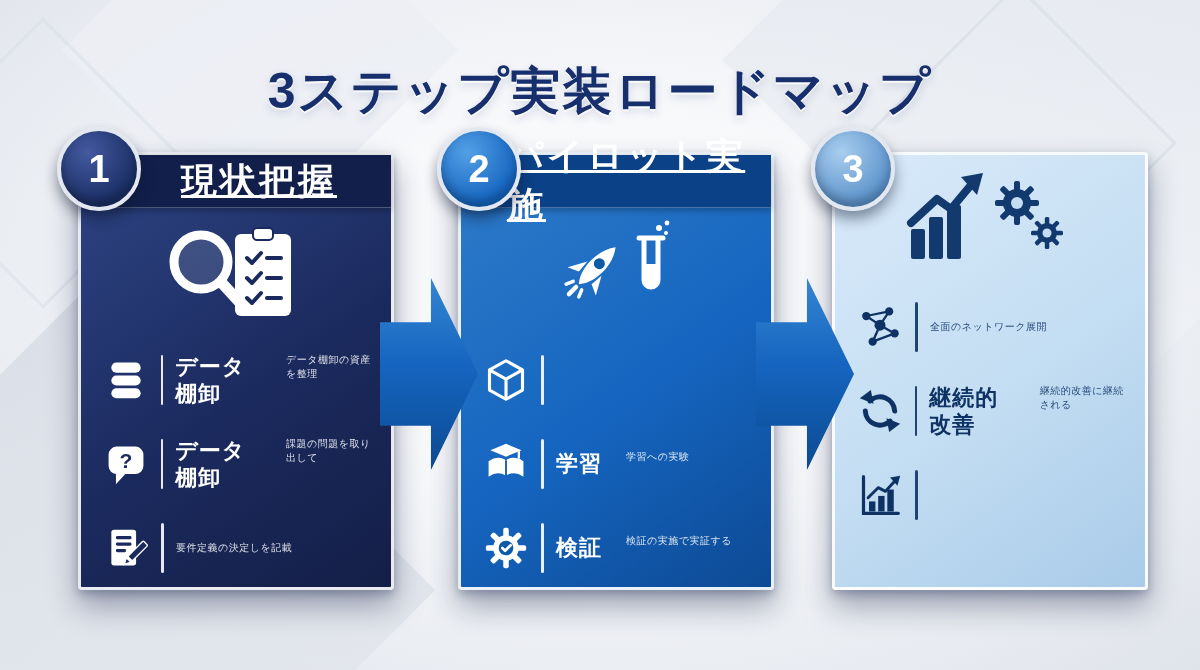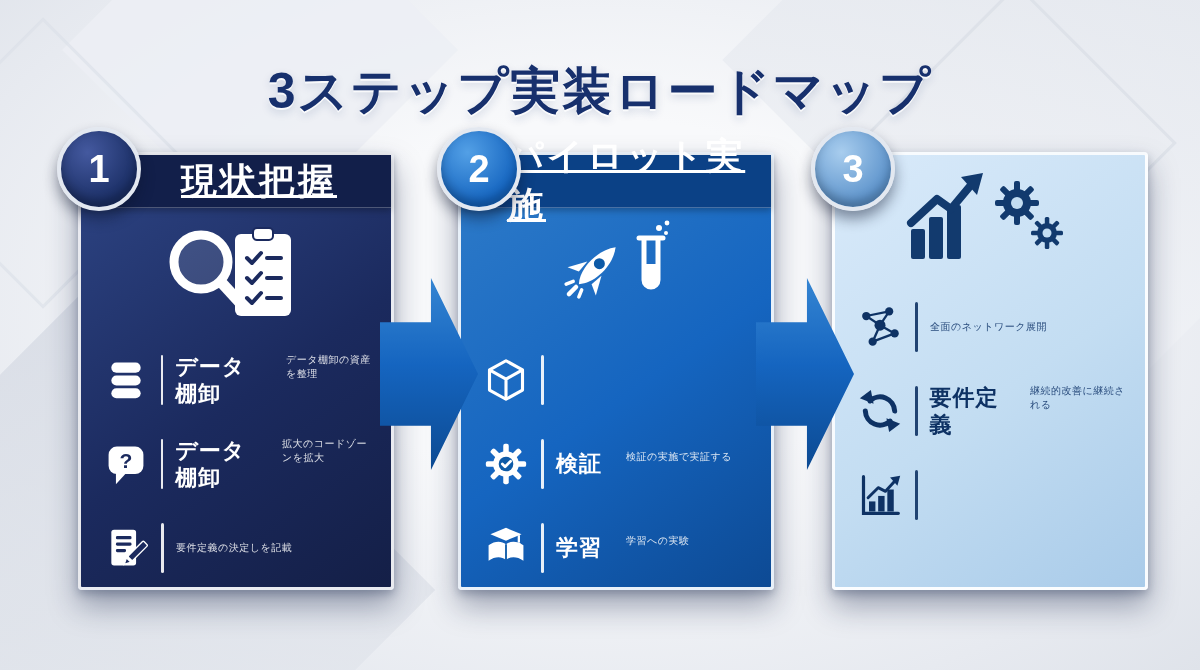--- a/index.html
+++ b/index.html
@@ -120,21 +120,21 @@
         <span class="it-icon">
           <svg width="44" height="44" viewBox="0 0 48 48">
             <rect x="5" y="5" width="38" height="30" rx="9" fill="currentColor"></rect>
             <polygon points="13,32 26,32 13,46" fill="currentColor"></polygon>
             <text x="24" y="28" text-anchor="middle" font-size="23" font-weight="bold" fill="#1b2a5e">?</text>
           </svg>
         </span>
         <span class="divider"></span>
         <div class="txt">
           <div class="it-title">データ棚卸</div>
-          <div class="it-desc">拡大のコードゾーンを拡大</div>
+          <div class="it-desc">課題の問題を取り出して</div>
         </div>
       </div>
       <div class="item">
         <span class="it-icon">
           <svg width="44" height="44" viewBox="0 0 48 48">
             <rect x="8" y="4" width="27" height="39" rx="3" fill="currentColor"></rect>
             <rect x="13" y="11" width="17" height="3.5" rx="1.5" fill="#1b2a5e"></rect>
             <rect x="13" y="18" width="17" height="3.5" rx="1.5" fill="#1b2a5e"></rect>
             <rect x="13" y="25" width="11" height="3.5" rx="1.5" fill="#1b2a5e"></rect>
             <g transform="rotate(45 34 30)">
@@ -187,51 +187,51 @@
           <svg width="44" height="44" viewBox="0 0 48 48" fill="none" stroke="currentColor" stroke-width="3.4" stroke-linejoin="round">
             <polygon points="24,3 42,13 42,35 24,45 6,35 6,13"></polygon>
             <path d="M6 13 L24 23 L42 13 M24 23 V45"></path>
           </svg>
         </span>
         <span class="divider"></span>
       </div>
       <div class="item">
         <span class="it-icon">
           <svg width="44" height="44" viewBox="0 0 48 48">
+            <polygon points="24,2 41,9 24,16 7,9" fill="currentColor"></polygon>
+            <line x1="38" y1="10" x2="38" y2="18" stroke="currentColor" stroke-width="2.5"></line>
+            <circle cx="38" cy="20" r="2" fill="currentColor"></circle>
+            <path d="M5 38 C12 33 19 33 24 37 C29 33 36 33 43 38 V21 C36 16 29 16 24 20 C19 16 12 16 5 21 Z" fill="currentColor"></path>
+            <line x1="24" y1="20" x2="24" y2="37" stroke="#0d5aa7" stroke-width="2"></line>
+          </svg>
+        </span>
+        <span class="divider"></span>
+        <div class="txt">
+          <div class="it-title">学習</div>
+          <div class="it-desc">学習への実験</div>
+        </div>
+      </div>
+      <div class="item">
+        <span class="it-icon">
+          <svg width="44" height="44" viewBox="0 0 48 48">
             <g fill="currentColor">
               <rect x="21" y="2" width="6" height="44" rx="2"></rect>
               <rect x="21" y="2" width="6" height="44" rx="2" transform="rotate(45 24 24)"></rect>
               <rect x="21" y="2" width="6" height="44" rx="2" transform="rotate(90 24 24)"></rect>
               <rect x="21" y="2" width="6" height="44" rx="2" transform="rotate(135 24 24)"></rect>
               <circle cx="24" cy="24" r="14"></circle>
             </g>
             <circle cx="24" cy="24" r="8" fill="#0d5aa7"></circle>
             <path d="M20 24l3 3 6-6" stroke="#fff" stroke-width="3" fill="none" stroke-linecap="round" stroke-linejoin="round"></path>
           </svg>
         </span>
         <span class="divider"></span>
         <div class="txt">
           <div class="it-title">検証</div>
           <div class="it-desc">検証の実施で実証する</div>
-        </div>
-      </div>
-      <div class="item">
-        <span class="it-icon">
-          <svg width="44" height="44" viewBox="0 0 48 48">
-            <polygon points="24,2 41,9 24,16 7,9" fill="currentColor"></polygon>
-            <line x1="38" y1="10" x2="38" y2="18" stroke="currentColor" stroke-width="2.5"></line>
-            <circle cx="38" cy="20" r="2" fill="currentColor"></circle>
-            <path d="M5 38 C12 33 19 33 24 37 C29 33 36 33 43 38 V21 C36 16 29 16 24 20 C19 16 12 16 5 21 Z" fill="currentColor"></path>
-            <line x1="24" y1="20" x2="24" y2="37" stroke="#0d5aa7" stroke-width="2"></line>
-          </svg>
-        </span>
-        <span class="divider"></span>
-        <div class="txt">
-          <div class="it-title">学習</div>
-          <div class="it-desc">学習への実験</div>
         </div>
       </div>
     </div>
   </section>
 
   <div class="arrow a2"></div>
 
   <section class="panel p3">
     <div class="num-circle">
       <span>3</span>
@@ -297,21 +297,21 @@
             <g stroke="currentColor" stroke-width="5.5" fill="none" stroke-linecap="round">
               <path d="M40 24a16 16 0 0 0-27-11"></path>
               <path d="M8 24a16 16 0 0 0 27 11"></path>
             </g>
             <polygon points="14,1 17,16 2,10" fill="currentColor"></polygon>
             <polygon points="34,47 31,32 46,38" fill="currentColor"></polygon>
           </svg>
         </span>
         <span class="divider"></span>
         <div class="txt">
-          <div class="it-title">要件定義</div>
+          <div class="it-title">継続的改善</div>
           <div class="it-desc">継続的改善に継続される</div>
         </div>
       </div>
       <div class="item">
         <span class="it-icon">
           <svg width="44" height="44" viewBox="0 0 48 48">
             <path d="M6 4v40h38" stroke="currentColor" stroke-width="3.5" fill="none" stroke-linecap="round"></path>
             <g fill="currentColor">
               <rect x="12" y="31" width="7" height="11"></rect>
               <rect x="22" y="25" width="7" height="17"></rect>

